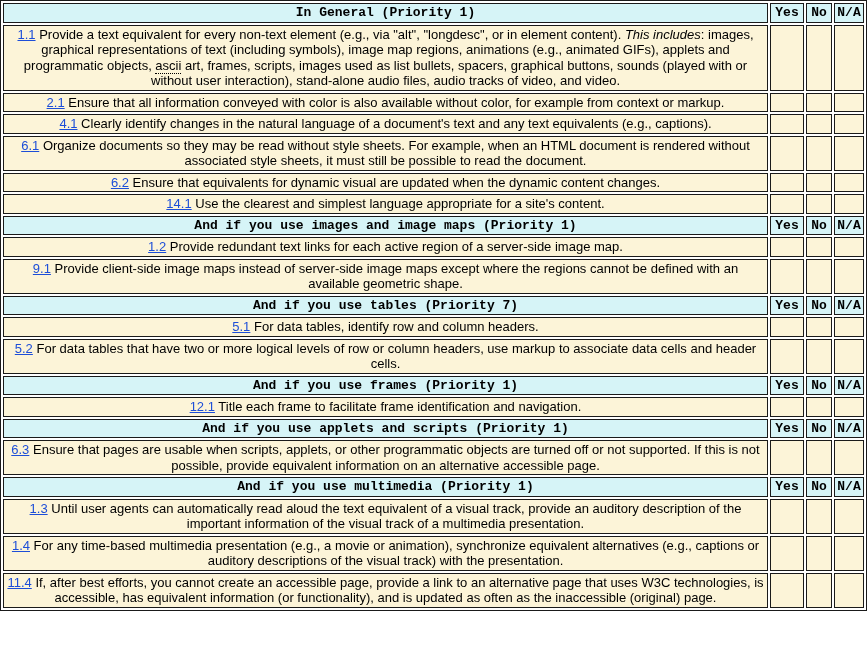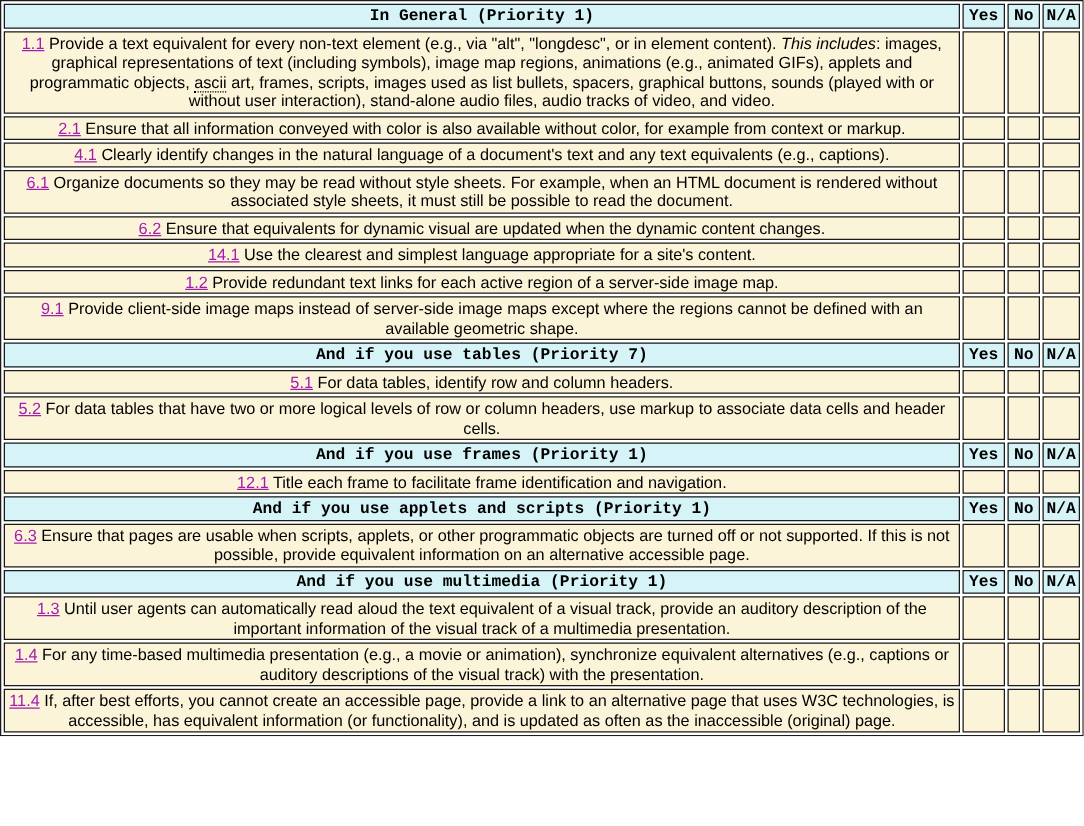--- a/index.html
+++ b/index.html
@@ -33,21 +33,21 @@
   th.section-title, th.col-head {
     background: #d6f4f7;
     font-weight: bold;
     font-family: Liberation Mono, monospace;
   }
   th.col-head { padding: 1px 1px; }
   td.desc-cell, td.answer-cell {
     background: #fcf4d8;
   }
   a.cp-link {
-    color: #a21caf;
+    color: #1d4ed8;
     text-decoration: underline;
     cursor: pointer;
   }
   span.seg-italic { font-style: italic; }
   span.seg-acronym {
     border-bottom: 1px dotted #000;
     cursor: help;
     text-align: center;
   }
 </style>
@@ -96,20 +96,26 @@
         <td class="desc-cell"><a class="cp-link" href="#">6.2</a> <span class="seg-plain">Ensure that equivalents for dynamic visual are updated when the dynamic content changes.</span></td>
         <td class="answer-cell"></td>
         <td class="answer-cell"></td>
         <td class="answer-cell"></td>
       </tr>
       <tr>
         <td class="desc-cell"><a class="cp-link" href="#">14.1</a> <span class="seg-plain">Use the clearest and simplest language appropriate for a site's content.</span></td>
         <td class="answer-cell"></td>
         <td class="answer-cell"></td>
         <td class="answer-cell"></td>
+      </tr>
+      <tr>
+        <th class="section-title">And if you use images and image maps (Priority 1)</th>
+        <th class="col-head">Yes</th>
+        <th class="col-head">No</th>
+        <th class="col-head">N/A</th>
       </tr>
       <tr>
         <td class="desc-cell"><a class="cp-link" href="#">1.2</a> <span class="seg-plain">Provide redundant text links for each active region of a server-side image map.</span></td>
         <td class="answer-cell"></td>
         <td class="answer-cell"></td>
         <td class="answer-cell"></td>
       </tr>
       <tr>
         <td class="desc-cell"><a class="cp-link" href="#">9.1</a> <span class="seg-plain">Provide client-side image maps instead of server-side image maps except where the regions cannot be defined with an available geometric shape.</span></td>
         <td class="answer-cell"></td>

